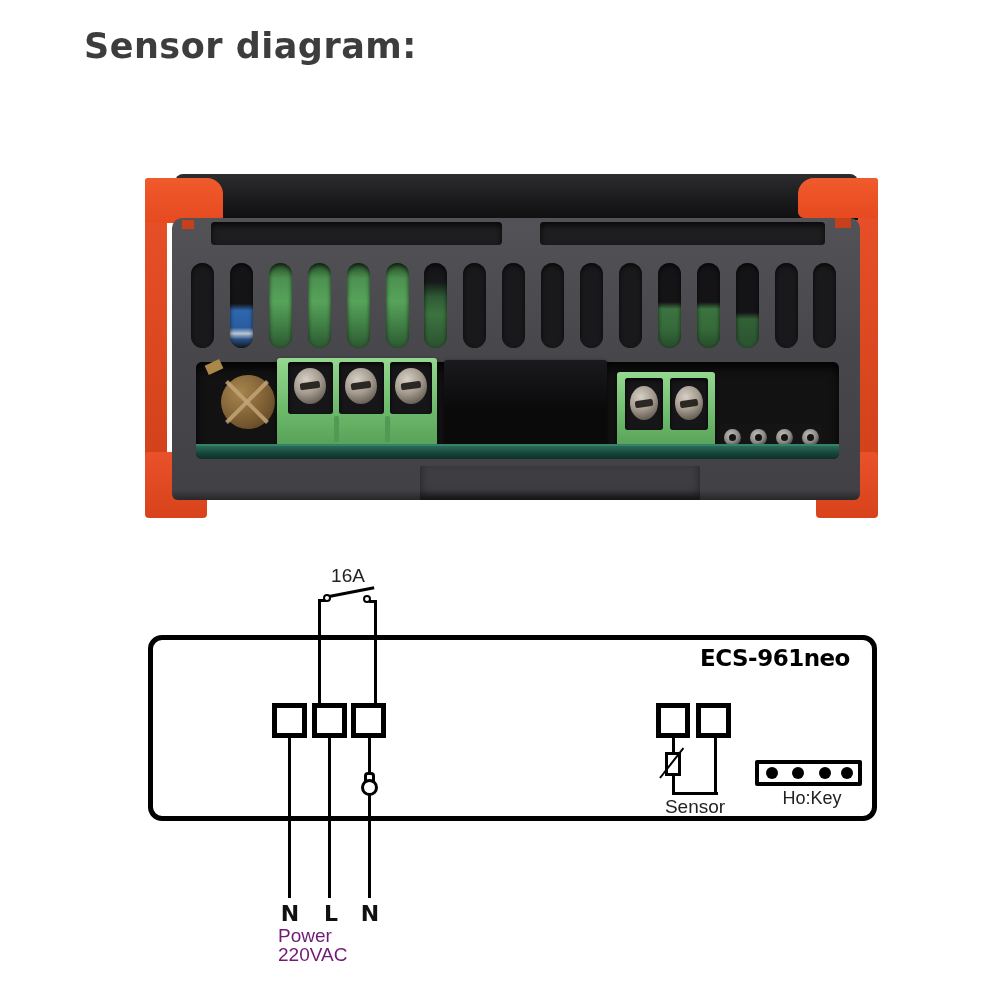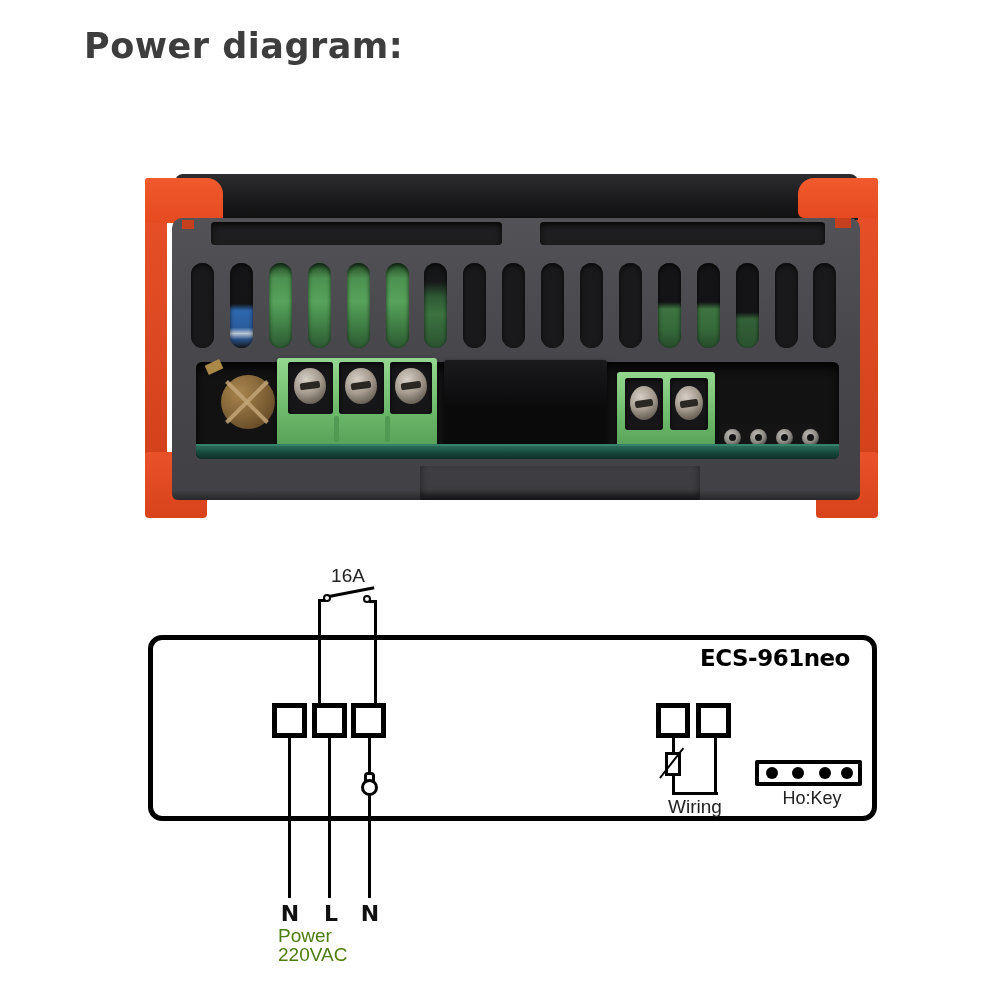--- a/index.html
+++ b/index.html
@@ -75,26 +75,26 @@
   .bulb{position:absolute;left:361px;top:779px;width:17px;height:17px;border:3px solid #000;
     border-radius:50%;background:#fff;box-sizing:border-box;}
   .therm{position:absolute;left:665px;top:752px;width:16px;height:24px;border:3px solid #000;
     background:#fff;box-sizing:border-box;}
   .slash{position:absolute;left:660px;top:777px;width:38px;height:2px;background:#000;
     transform:rotate(-52deg);transform-origin:left center;}
   .hokey{position:absolute;left:755px;top:760px;width:107px;height:26px;border:4px solid #000;
     border-radius:2px;background:#fff;box-sizing:border-box;}
   .dot{position:absolute;top:3px;width:12px;height:12px;border-radius:50%;background:#000;}
   .nlabel{font-size:22px;font-weight:800;color:#111;font-family:"DejaVu Sans", sans-serif;}
-  .plabel{font-size:19px;color:#4d7c0f;}
+  .plabel{font-size:19px;color:#701a75;}
 </style>
 </head>
 <body>
 
-<div class="title">Power diagram:</div>
+<div class="title">Sensor diagram:</div>
 
 <div class="photo">
   <div class="strip" style="left:0;"></div>
   <div class="strip" style="left:711px;"></div>
   <div class="foot" style="left:0;"></div>
   <div class="foot" style="left:671px;"></div>
   <div class="topband"></div>
   <div class="tab orange" style="left:0;top:8px;width:78px;height:45px;border-radius:4px 16px 6px 4px;"></div>
   <div class="tab orange" style="left:653px;top:8px;width:80px;height:40px;border-radius:16px 4px 4px 6px;"></div>
 
@@ -189,21 +189,21 @@
   <div class="wire" style="left:368px;top:794px;width:3px;height:104px;"></div>
 
   <div class="sq" style="left:656px;top:703px;width:34px;"></div>
   <div class="sq" style="left:696px;top:703px;"></div>
   <div class="wire" style="left:672px;top:736px;width:3px;height:18px;"></div>
   <div class="therm"></div>
   <div class="slash"></div>
   <div class="wire" style="left:672px;top:775px;width:3px;height:20px;"></div>
   <div class="wire" style="left:672px;top:792px;width:46px;height:3px;"></div>
   <div class="wire" style="left:714px;top:736px;width:3px;height:59px;"></div>
-  <div class="lbl center" style="left:695px;top:796px;font-size:19px;color:#222;">Wiring</div>
+  <div class="lbl center" style="left:695px;top:796px;font-size:19px;color:#222;">Sensor</div>
 
   <div class="hokey">
     <div class="dot" style="left:7px;"></div>
     <div class="dot" style="left:33px;"></div>
     <div class="dot" style="left:60px;"></div>
     <div class="dot" style="left:82px;"></div>
   </div>
   <div class="lbl center" style="left:812px;top:788px;font-size:18px;color:#222;">Ho:Key</div>
 
   <div class="lbl center nlabel" style="left:290px;top:901px;">N</div>

